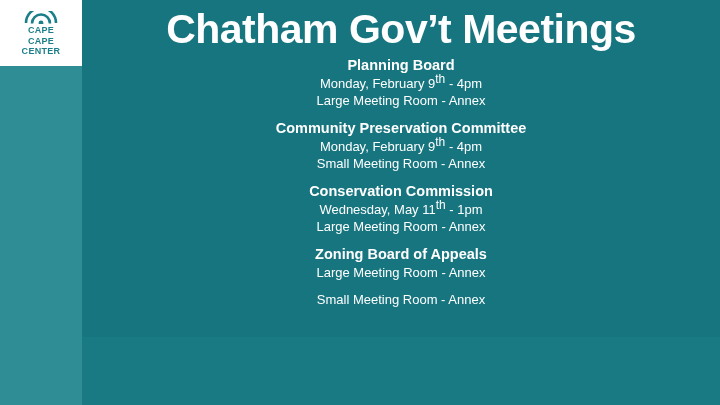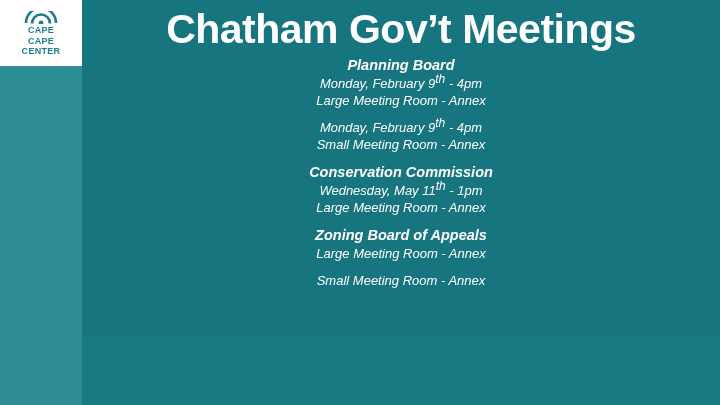--- a/index.html
+++ b/index.html
@@ -71,21 +71,20 @@
     letter-spacing: -0.5px;
     line-height: 50px;
     white-space: nowrap;
   }
   
   .meetings {
     position: absolute;
     left: 82px;
     top: 56px;
     width: 638px;
-    font-style: italic;
   }
   .meeting {
     text-align: center;
     color: #ffffff;
     margin-bottom: 10px;
   }
   .meeting .name {
     font-size: 14.5px;
     font-weight: bold;
     line-height: 18px;
@@ -127,20 +126,21 @@
 
   <div class="meetings">
 
     <div class="meeting">
       <div class="name">Planning Board</div>
       <div class="when"><span>Monday, February 9</span><sup>th</sup><span> - 4pm</span></div>
       <div class="where">Large Meeting Room - Annex</div>
     </div>
 
     <div class="meeting">
+      <div class="name">Community Preservation Committee</div>
       <div class="when"><span>Monday, February 9</span><sup>th</sup><span> - 4pm</span></div>
       <div class="where">Small Meeting Room - Annex</div>
     </div>
 
     <div class="meeting">
       <div class="name">Conservation Commission</div>
       <div class="when"><span>Wednesday, May 11</span><sup>th</sup><span> - 1pm</span></div>
       <div class="where">Large Meeting Room - Annex</div>
     </div>
 

